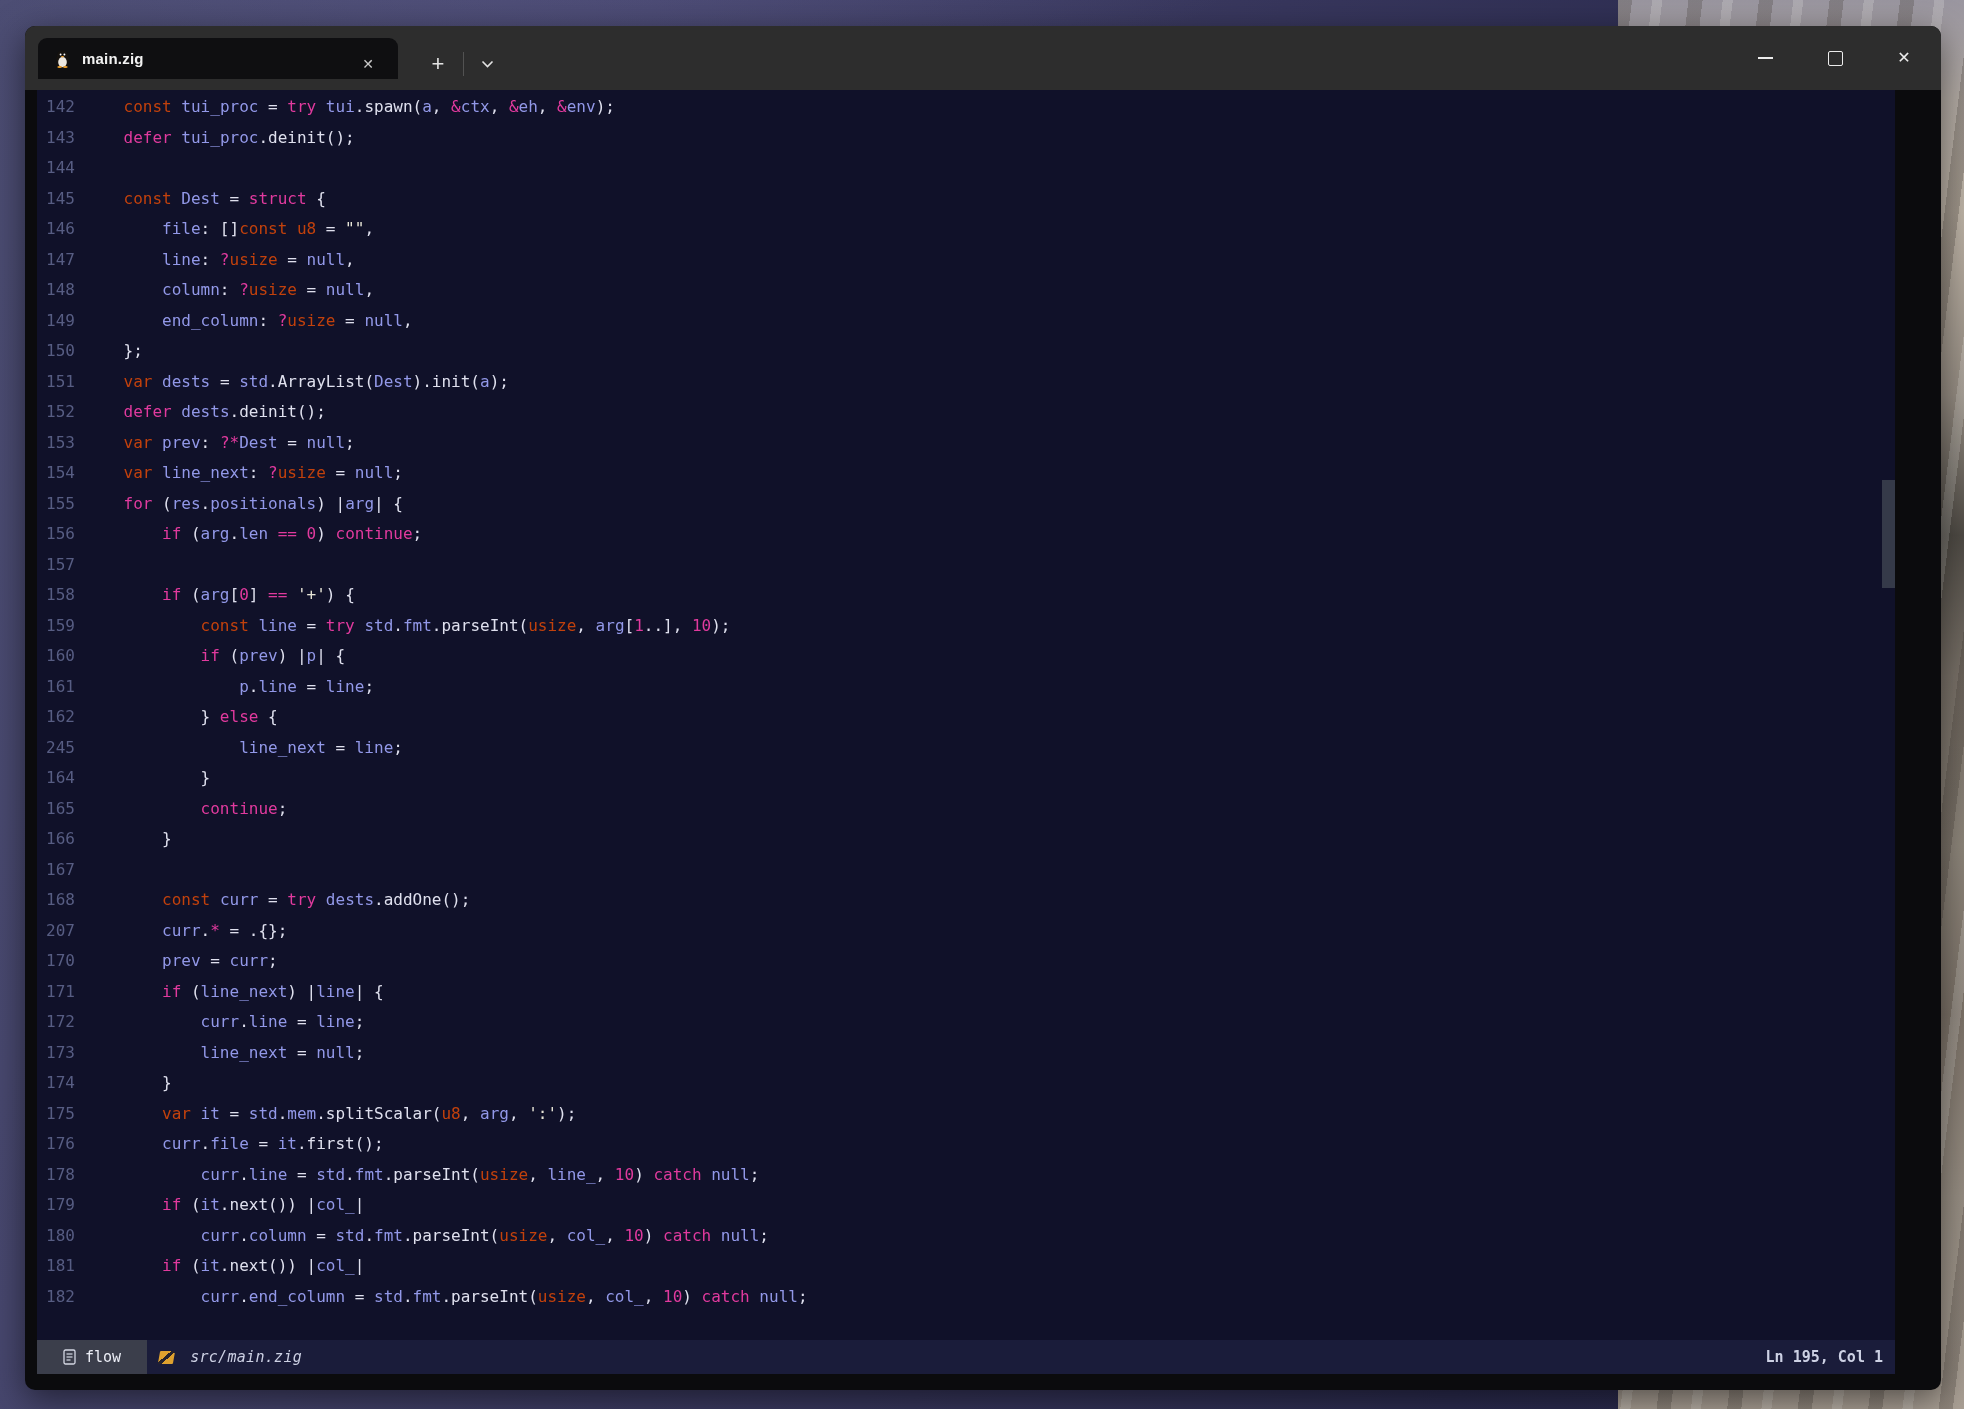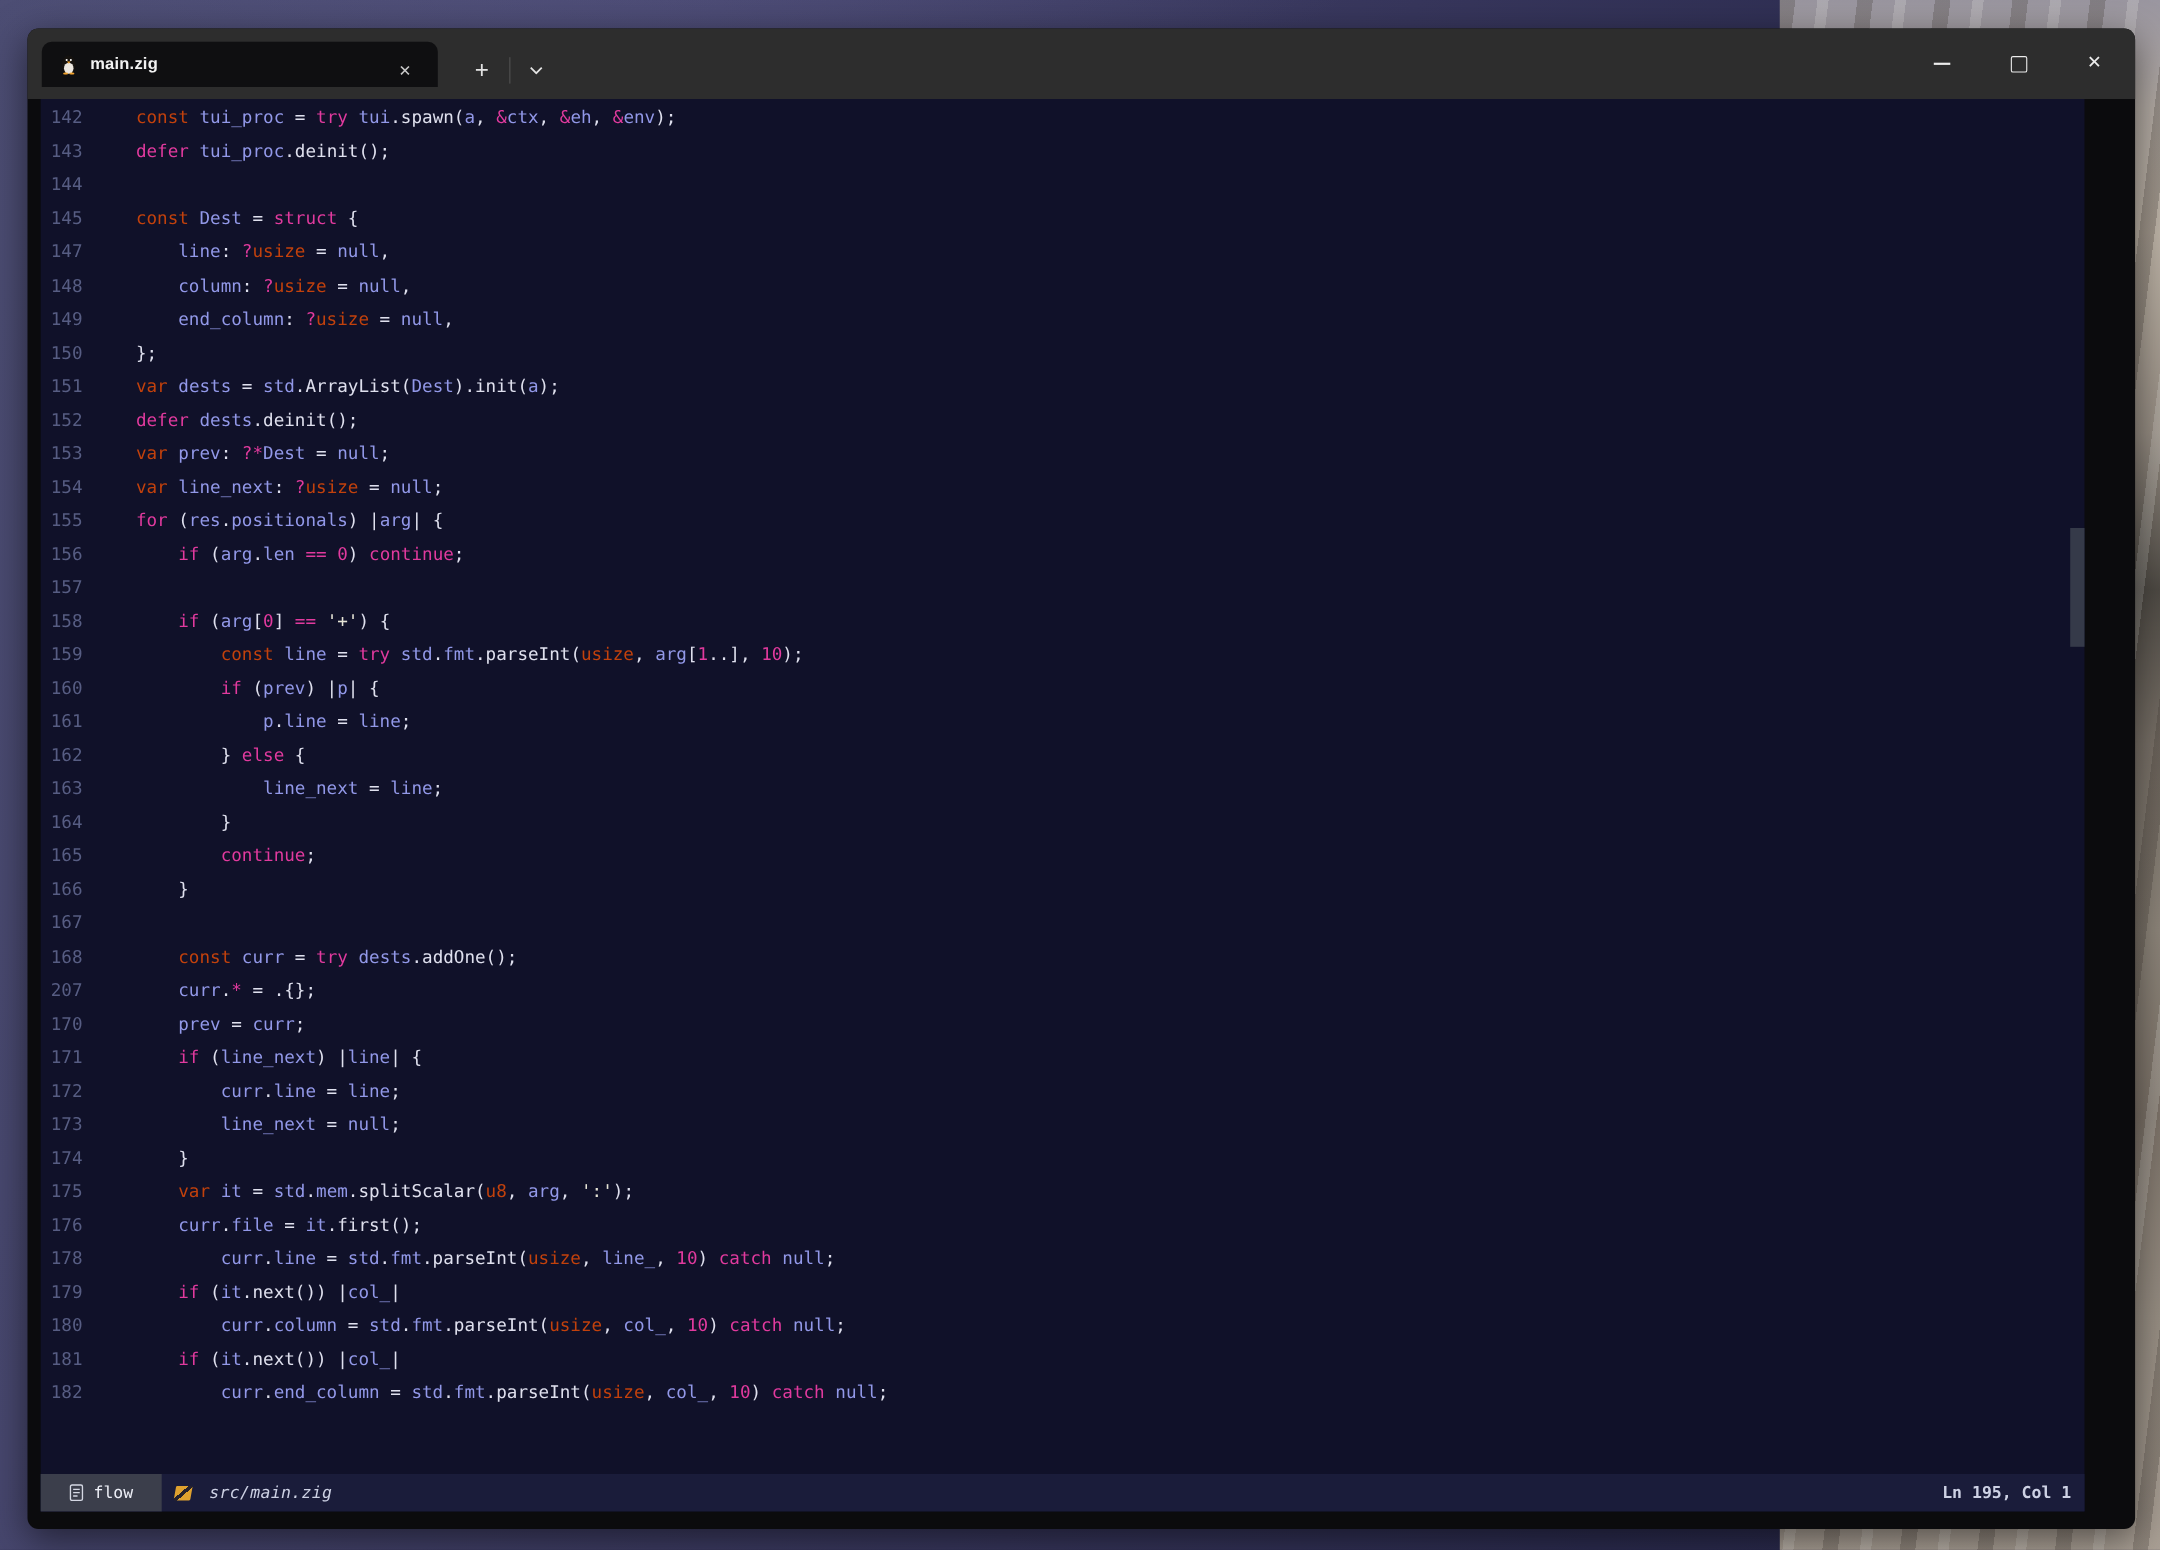--- a/index.html
+++ b/index.html
@@ -87,37 +87,38 @@
           <span class="glyph-x">✕</span>
         </div>
     </div>
 
     <div id="editor">
       <div id="code-area">
           <div class="row"><span class="ln">142</span><span class="code"><span class="tk-o">    </span><span class="tk-k">const</span><span class="tk-o"> </span><span class="tk-i">tui_proc</span><span class="tk-o"> = </span><span class="tk-p">try</span><span class="tk-o"> </span><span class="tk-i">tui</span><span class="tk-o">.spawn(</span><span class="tk-i">a</span><span class="tk-o">, </span><span class="tk-p">&amp;</span><span class="tk-i">ctx</span><span class="tk-o">, </span><span class="tk-p">&amp;</span><span class="tk-i">eh</span><span class="tk-o">, </span><span class="tk-p">&amp;</span><span class="tk-i">env</span><span class="tk-o">);</span></span></div>
           <div class="row"><span class="ln">143</span><span class="code"><span class="tk-o">    </span><span class="tk-p">defer</span><span class="tk-o"> </span><span class="tk-i">tui_proc</span><span class="tk-o">.deinit();</span></span></div>
           <div class="row"><span class="ln">144</span><span class="code"></span></div>
           <div class="row"><span class="ln">145</span><span class="code"><span class="tk-o">    </span><span class="tk-k">const</span><span class="tk-o"> </span><span class="tk-i">Dest</span><span class="tk-o"> = </span><span class="tk-p">struct</span><span class="tk-o"> {</span></span></div>
+          <div class="row"><span class="ln">146</span><span class="code"><span class="tk-o">        </span><span class="tk-i">file</span><span class="tk-o">: []</span><span class="tk-k">const</span><span class="tk-o"> </span><span class="tk-k">u8</span><span class="tk-o"> = </span><span class="tk-s">""</span><span class="tk-o">,</span></span></div>
           <div class="row"><span class="ln">147</span><span class="code"><span class="tk-o">        </span><span class="tk-i">line</span><span class="tk-o">: </span><span class="tk-p">?</span><span class="tk-k">usize</span><span class="tk-o"> = </span><span class="tk-i">null</span><span class="tk-o">,</span></span></div>
           <div class="row"><span class="ln">148</span><span class="code"><span class="tk-o">        </span><span class="tk-i">column</span><span class="tk-o">: </span><span class="tk-p">?</span><span class="tk-k">usize</span><span class="tk-o"> = </span><span class="tk-i">null</span><span class="tk-o">,</span></span></div>
           <div class="row"><span class="ln">149</span><span class="code"><span class="tk-o">        </span><span class="tk-i">end_column</span><span class="tk-o">: </span><span class="tk-p">?</span><span class="tk-k">usize</span><span class="tk-o"> = </span><span class="tk-i">null</span><span class="tk-o">,</span></span></div>
           <div class="row"><span class="ln">150</span><span class="code"><span class="tk-o">    };</span></span></div>
           <div class="row"><span class="ln">151</span><span class="code"><span class="tk-o">    </span><span class="tk-k">var</span><span class="tk-o"> </span><span class="tk-i">dests</span><span class="tk-o"> = </span><span class="tk-i">std</span><span class="tk-o">.ArrayList(</span><span class="tk-i">Dest</span><span class="tk-o">).init(</span><span class="tk-i">a</span><span class="tk-o">);</span></span></div>
           <div class="row"><span class="ln">152</span><span class="code"><span class="tk-o">    </span><span class="tk-p">defer</span><span class="tk-o"> </span><span class="tk-i">dests</span><span class="tk-o">.deinit();</span></span></div>
           <div class="row"><span class="ln">153</span><span class="code"><span class="tk-o">    </span><span class="tk-k">var</span><span class="tk-o"> </span><span class="tk-i">prev</span><span class="tk-o">: </span><span class="tk-p">?*</span><span class="tk-i">Dest</span><span class="tk-o"> = </span><span class="tk-i">null</span><span class="tk-o">;</span></span></div>
           <div class="row"><span class="ln">154</span><span class="code"><span class="tk-o">    </span><span class="tk-k">var</span><span class="tk-o"> </span><span class="tk-i">line_next</span><span class="tk-o">: </span><span class="tk-p">?</span><span class="tk-k">usize</span><span class="tk-o"> = </span><span class="tk-i">null</span><span class="tk-o">;</span></span></div>
           <div class="row"><span class="ln">155</span><span class="code"><span class="tk-o">    </span><span class="tk-p">for</span><span class="tk-o"> (</span><span class="tk-i">res</span><span class="tk-o">.</span><span class="tk-i">positionals</span><span class="tk-o">) |</span><span class="tk-i">arg</span><span class="tk-o">| {</span></span></div>
           <div class="row"><span class="ln">156</span><span class="code"><span class="tk-o">        </span><span class="tk-p">if</span><span class="tk-o"> (</span><span class="tk-i">arg</span><span class="tk-o">.</span><span class="tk-i">len</span><span class="tk-o"> </span><span class="tk-p">==</span><span class="tk-o"> </span><span class="tk-p">0</span><span class="tk-o">) </span><span class="tk-p">continue</span><span class="tk-o">;</span></span></div>
           <div class="row"><span class="ln">157</span><span class="code"></span></div>
           <div class="row"><span class="ln">158</span><span class="code"><span class="tk-o">        </span><span class="tk-p">if</span><span class="tk-o"> (</span><span class="tk-i">arg</span><span class="tk-o">[</span><span class="tk-p">0</span><span class="tk-o">] </span><span class="tk-p">==</span><span class="tk-o"> </span><span class="tk-s">'+'</span><span class="tk-o">) {</span></span></div>
           <div class="row"><span class="ln">159</span><span class="code"><span class="tk-o">            </span><span class="tk-k">const</span><span class="tk-o"> </span><span class="tk-i">line</span><span class="tk-o"> = </span><span class="tk-p">try</span><span class="tk-o"> </span><span class="tk-i">std</span><span class="tk-o">.</span><span class="tk-i">fmt</span><span class="tk-o">.parseInt(</span><span class="tk-k">usize</span><span class="tk-o">, </span><span class="tk-i">arg</span><span class="tk-o">[</span><span class="tk-p">1</span><span class="tk-o">..], </span><span class="tk-p">10</span><span class="tk-o">);</span></span></div>
           <div class="row"><span class="ln">160</span><span class="code"><span class="tk-o">            </span><span class="tk-p">if</span><span class="tk-o"> (</span><span class="tk-i">prev</span><span class="tk-o">) |</span><span class="tk-i">p</span><span class="tk-o">| {</span></span></div>
           <div class="row"><span class="ln">161</span><span class="code"><span class="tk-o">                </span><span class="tk-i">p</span><span class="tk-o">.</span><span class="tk-i">line</span><span class="tk-o"> = </span><span class="tk-i">line</span><span class="tk-o">;</span></span></div>
           <div class="row"><span class="ln">162</span><span class="code"><span class="tk-o">            } </span><span class="tk-p">else</span><span class="tk-o"> {</span></span></div>
-          <div class="row"><span class="ln">163</span><span class="code"><span class="tk-o">                </span><span class="tk-i">line_next</span><span class="tk-o"> = </span><span class="tk-i">line</span><span class="tk-o">;</span></span></div>
+          <div class="row"><span class="ln">245</span><span class="code"><span class="tk-o">                </span><span class="tk-i">line_next</span><span class="tk-o"> = </span><span class="tk-i">line</span><span class="tk-o">;</span></span></div>
           <div class="row"><span class="ln">164</span><span class="code"><span class="tk-o">            }</span></span></div>
           <div class="row"><span class="ln">165</span><span class="code"><span class="tk-o">            </span><span class="tk-p">continue</span><span class="tk-o">;</span></span></div>
           <div class="row"><span class="ln">166</span><span class="code"><span class="tk-o">        }</span></span></div>
           <div class="row"><span class="ln">167</span><span class="code"></span></div>
           <div class="row"><span class="ln">168</span><span class="code"><span class="tk-o">        </span><span class="tk-k">const</span><span class="tk-o"> </span><span class="tk-i">curr</span><span class="tk-o"> = </span><span class="tk-p">try</span><span class="tk-o"> </span><span class="tk-i">dests</span><span class="tk-o">.addOne();</span></span></div>
           <div class="row"><span class="ln">207</span><span class="code"><span class="tk-o">        </span><span class="tk-i">curr</span><span class="tk-o">.</span><span class="tk-p">*</span><span class="tk-o"> = .{};</span></span></div>
           <div class="row"><span class="ln">170</span><span class="code"><span class="tk-o">        </span><span class="tk-i">prev</span><span class="tk-o"> = </span><span class="tk-i">curr</span><span class="tk-o">;</span></span></div>
           <div class="row"><span class="ln">171</span><span class="code"><span class="tk-o">        </span><span class="tk-p">if</span><span class="tk-o"> (</span><span class="tk-i">line_next</span><span class="tk-o">) |</span><span class="tk-i">line</span><span class="tk-o">| {</span></span></div>
           <div class="row"><span class="ln">172</span><span class="code"><span class="tk-o">            </span><span class="tk-i">curr</span><span class="tk-o">.</span><span class="tk-i">line</span><span class="tk-o"> = </span><span class="tk-i">line</span><span class="tk-o">;</span></span></div>
           <div class="row"><span class="ln">173</span><span class="code"><span class="tk-o">            </span><span class="tk-i">line_next</span><span class="tk-o"> = </span><span class="tk-i">null</span><span class="tk-o">;</span></span></div>

